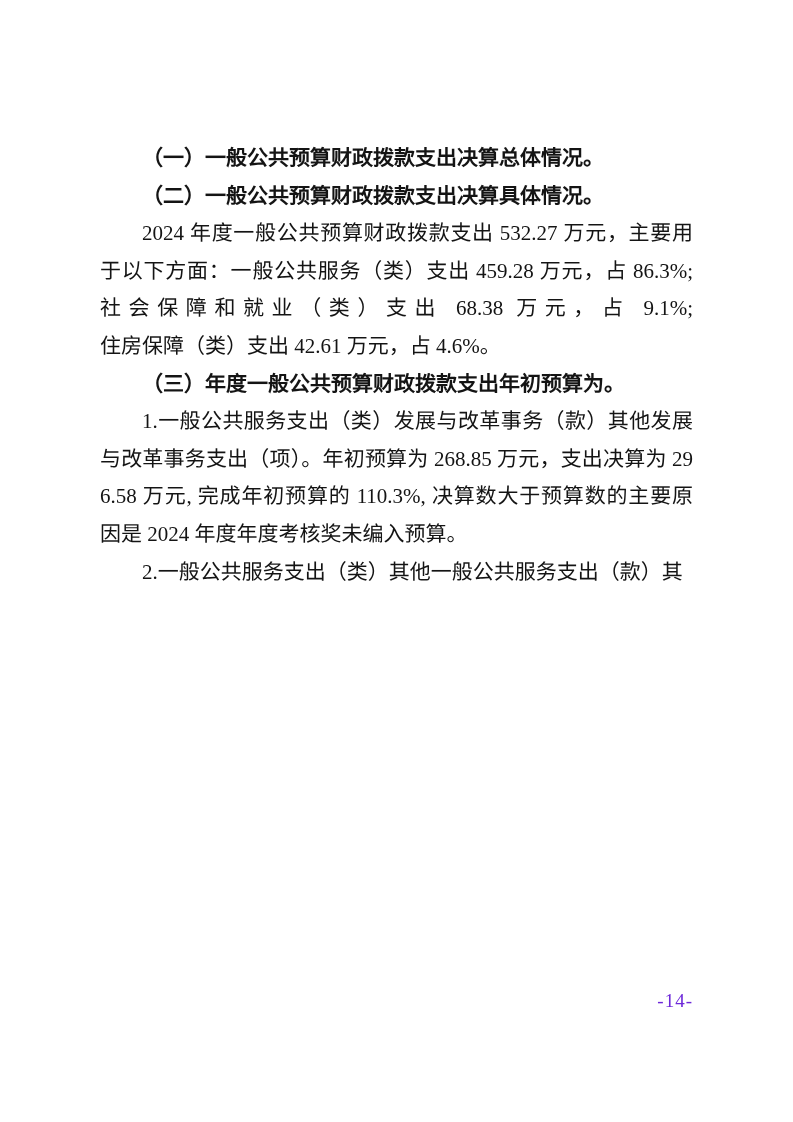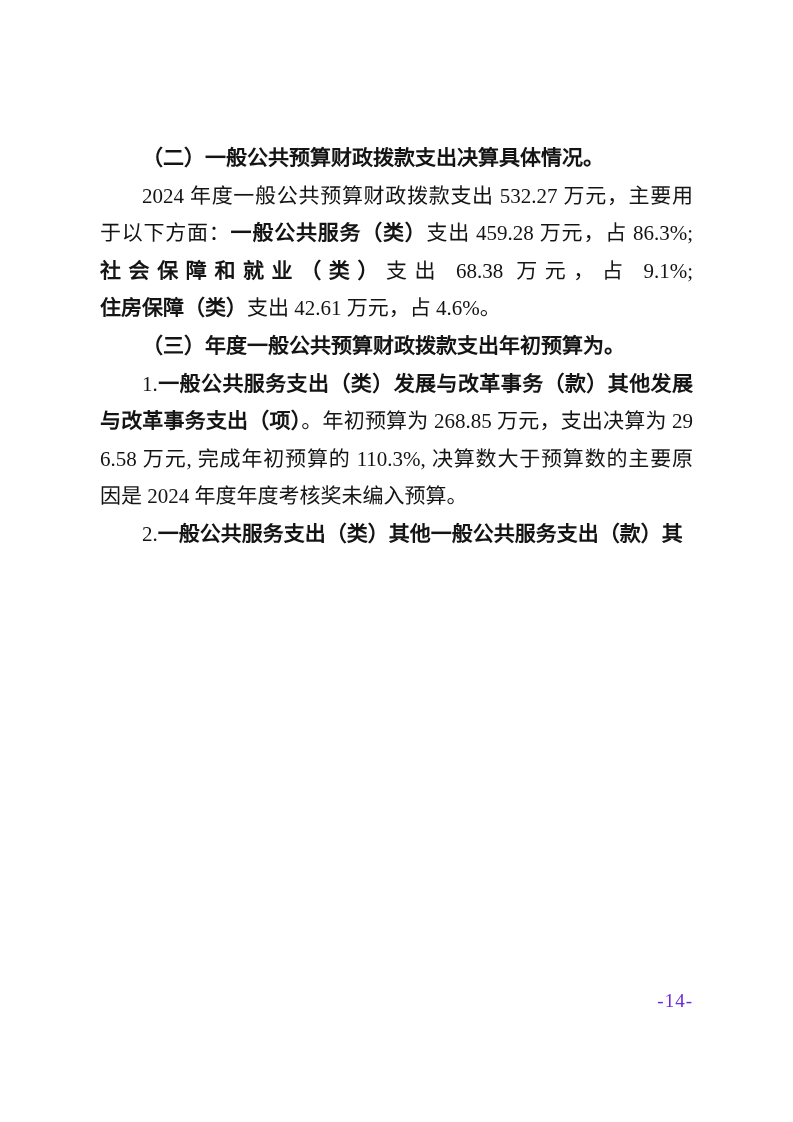--- a/index.html
+++ b/index.html
@@ -31,39 +31,40 @@
     text-indent: 2em;
     text-align: justify;
     text-justify: inter-ideograph;
     font-weight: normal;
     word-break: break-all;
   }
   .content h3.heading {
     font-weight: bold;
   }
   .content b {
-    font-weight: bold;
+    font-weight: normal;
     margin-top: 23px;
   }
   .page-number {
     position: absolute;
     top: 990px;
     right: 100px;
     font-size: 19px;
     line-height: 22px;
     letter-spacing: 1px;
     color: #6d28d9;
   }
 </style>
 </head>
 <body>
 
 <div class="page">
   <div class="content">
 
+    <h3 class="heading">（一）一般公共预算财政拨款支出决算总体情况。</h3>
 
 
     <h3 class="heading">（二）一般公共预算财政拨款支出决算具体情况。</h3>
 
     <p><span>2024 年度一般公共预算财政拨款支出 532.27 万元，主要用于以下方面：</span><b>一般公共服务（类）</b><span>支出 459.28 万元，占 86.3%;</span><b>社会保障和就业（类）</b><span>支出 68.38 万元，占 9.1%; </span><b>住房保障（类）</b><span>支出 42.61 万元，占 4.6%。</span></p>
 
     <h3 class="heading">（三）年度一般公共预算财政拨款支出年初预算为。</h3>
 
 
     <p><span>1.</span><b>一般公共服务支出（类）发展与改革事务（款）其他发展与改革事务支出（项）</b><span>。年初预算为 268.85 万元，支出决算为 296.58 万元, 完成年初预算的 110.3%, 决算数大于预算数的主要原因是 2024 年度年度考核奖未编入预算。</span></p>

